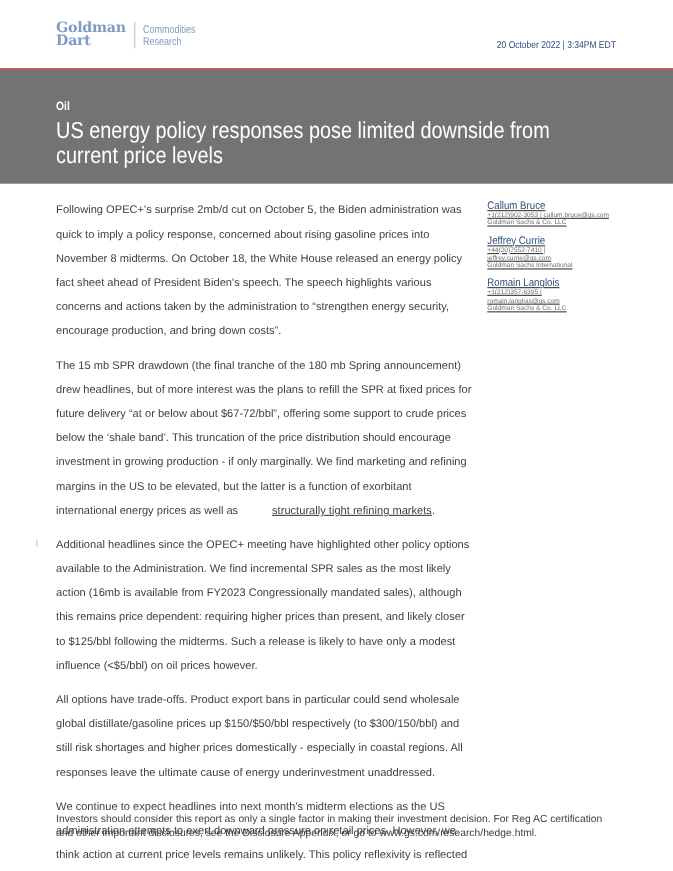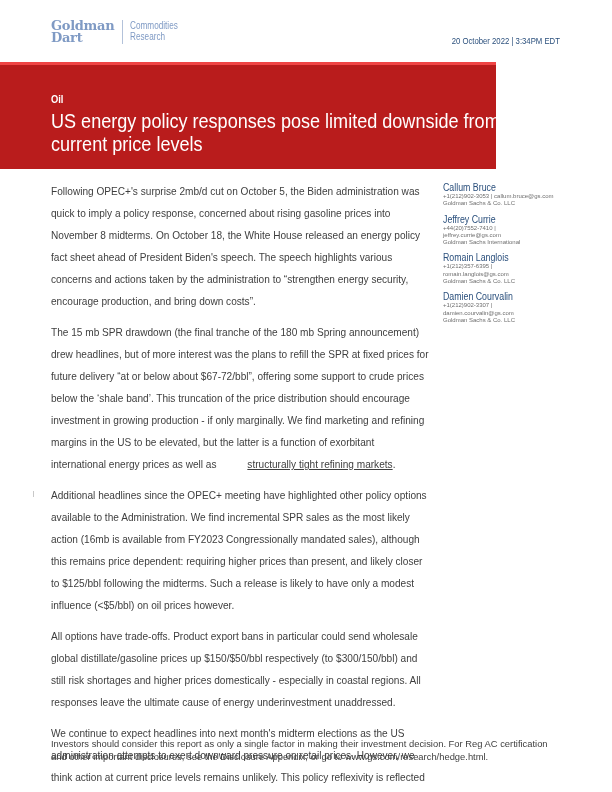--- a/index.html
+++ b/index.html
@@ -1,53 +1,53 @@
 <!DOCTYPE html>
 <html><head>
 <meta charset="utf-8">
 <style>
   html, body { margin: 0; padding: 0; }
   body {
     width: 612px; height: 792px; background: #ffffff; position: relative; overflow: hidden;
     font-family: "Liberation Sans", sans-serif; color: #3a3a3a;
   }
-  .logo { position: absolute; left: 51px; top: 20px; display: flex; align-items: flex-start; }
+  .logo { position: absolute; left: 51px; top: 20px; display: flex; align-items: flex-end; }
   .logo-brand {
     font-family: "DejaVu Serif", serif; font-weight: bold; color: #7f9ac4;
     font-size: 13px; line-height: 12px; letter-spacing: -0.3px;
   }
   .logo-sep { width: 1px; height: 24px; background: #b3c2da; margin: 0 7px 0 8px; }
   .logo-unit {
     font-family: "Liberation Sans", sans-serif; color: #7f9ac4; font-size: 10px; line-height: 11px;
     transform: scaleX(0.82); transform-origin: left center;
   }
   .dateline {
     position: absolute; right: 52px; top: 36px; font-size: 9px; color: #2a4f7c;
     transform: scaleX(0.86); transform-origin: right center; white-space: nowrap;
   }
   .banner {
-    position: absolute; left: 0; top: 62px; width: 496px; height: 104px; background: #b91c1c;
-    border-top: 3px solid #ef4444;
+    position: absolute; left: 0; top: 62px; width: 612px; height: 104px; background: #737373;
+    border-top: 1px solid #ef4444;
   }
   .banner-kicker {
     position: absolute; left: 51px; top: 28px; color: #ffffff; font-weight: bold; font-size: 11px;
     transform: scaleX(0.85); transform-origin: left center;
   }
   .banner-title {
     position: absolute; left: 51px; top: 44px; color: #ffffff; font-size: 21px; line-height: 23px;
     width: 560px; transform: scaleX(0.86); transform-origin: left top; font-weight: normal;
   }
   .main {
     position: absolute; left: 51px; top: 181px; width: 378px;
     font-size: 10.1px; line-height: 22px; color: #3e3e3e;
   }
   .main p { margin: 0 0 9px 0; }
   .main a { color: #3e3e3e; text-decoration: underline; margin-left: 28px; }
   .authors { position: absolute; left: 443px; top: 182px; width: 160px; }
-  .author { margin-bottom: 6px; }
+  .author { margin-bottom: 6px; text-decoration: underline; }
   .author-name {
     color: #2a4f7c; font-size: 10px; line-height: 11px; font-weight: normal;
     transform: scaleX(0.88); transform-origin: left center; white-space: nowrap;
   }
   .author-line { color: #6e6e6e; font-size: 6px; line-height: 7.3px; white-space: nowrap; }
   .gutter-mark { position: absolute; left: 33px; top: 491px; width: 1px; height: 6px; background: #c8c8c8; }
   .footer {
     position: absolute; left: 51px; top: 737px; width: 500px; font-size: 9.4px; line-height: 13px; color: #3e3e3e;
   }
 </style>
@@ -94,21 +94,15 @@
     <div class="author-line">+44(20)7552-7410 |</div>
     <div class="author-line">jeffrey.currie@gs.com</div>
     <div class="author-line">Goldman Sachs International</div>
   </div>
   <div class="author">
     <div class="author-name">Romain Langlois</div>
     <div class="author-line">+1(212)357-6395 |</div>
     <div class="author-line">romain.langlois@gs.com</div>
     <div class="author-line">Goldman Sachs &amp; Co. LLC</div>
   </div>
-  <div class="author">
-    <div class="author-name">Damien Courvalin</div>
-    <div class="author-line">+1(212)902-3307 |</div>
-    <div class="author-line">damien.courvalin@gs.com</div>
-    <div class="author-line">Goldman Sachs &amp; Co. LLC</div>
-  </div>
 </div>
 
 <div class="footer">Investors should consider this report as only a single factor in making their investment decision. For Reg AC certification and other important disclosures, see the Disclosure Appendix, or go to www.gs.com/research/hedge.html.</div>
 
 </body></html>

